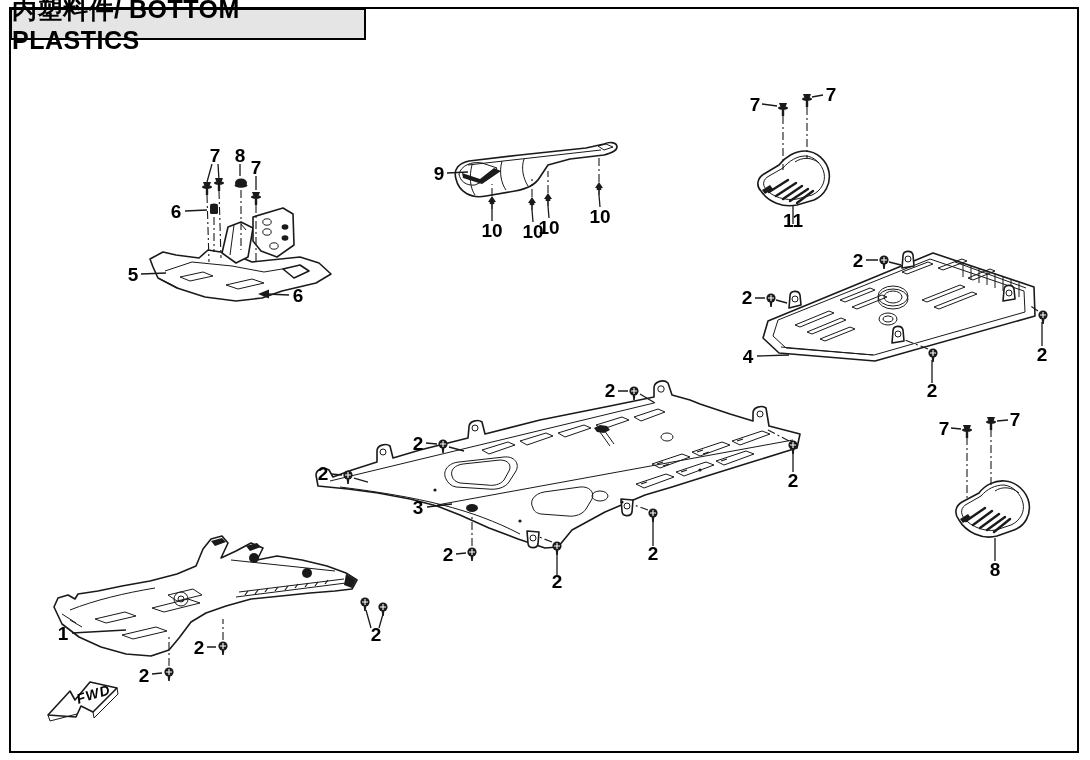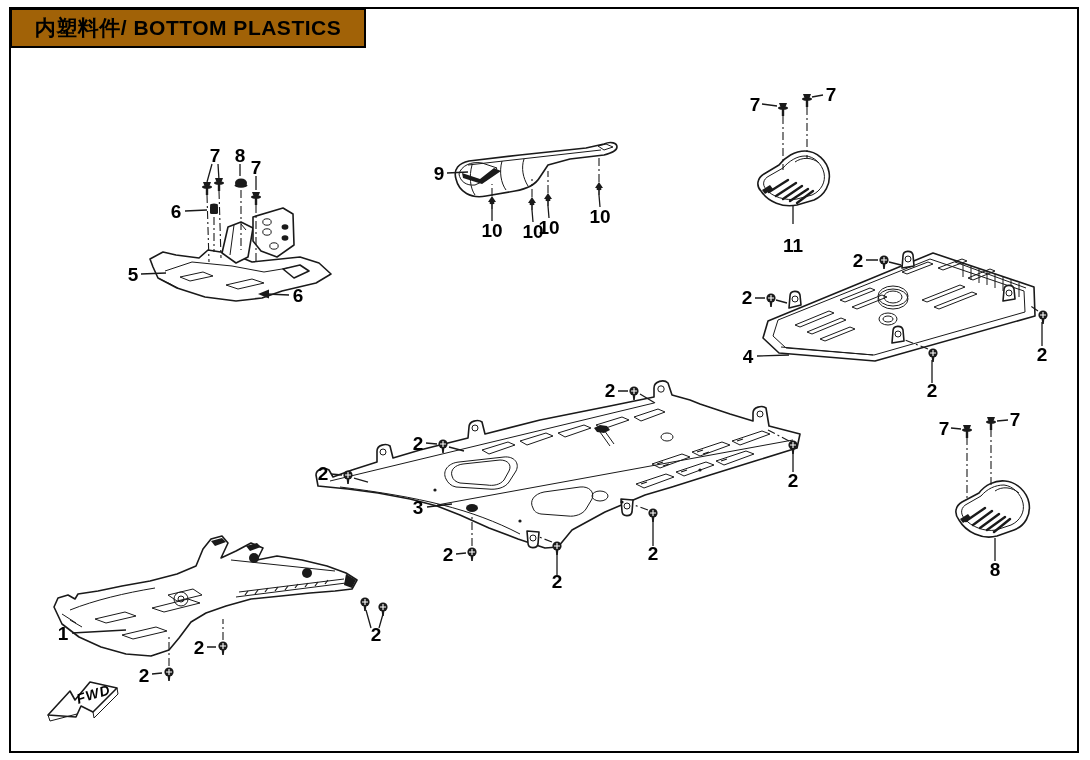--- a/index.html
+++ b/index.html
@@ -1,21 +1,21 @@
 <!DOCTYPE html>
 <html><head>
 <meta charset="utf-8">
 <style>
   html,body{margin:0;padding:0;background:#fff;}
   .page{position:relative;width:1090px;height:760px;background:#fff;overflow:hidden;
         font-family:"Liberation Sans",sans-serif;color:#000;}
   .page svg{position:absolute;left:0;top:0;}
-  .titlebox{position:absolute;left:10px;top:8px;width:356px;height:40px;border:2px solid #000;
+  .titlebox{position:absolute;left:10px;top:8px;width:356px;height:32px;border:2px solid #000;
             box-sizing:border-box;display:flex;align-items:center;justify-content:center;
-            font-weight:bold;font-size:21px;letter-spacing:.5px;background:#a16207;}
+            font-weight:bold;font-size:25px;letter-spacing:.5px;background:#e5e5e5;}
   .callout-layer{position:absolute;left:0;top:0;width:100%;height:100%;pointer-events:none;}
   .callout{position:absolute;transform:translate(-50%,-50%);font-weight:bold;font-size:19px;
            line-height:1;font-family:"Liberation Sans",sans-serif;}
   .fwd-label{position:absolute;left:76px;top:686px;transform:rotate(-17deg);
              font-weight:bold;font-style:italic;font-size:14px;letter-spacing:1px;}
   
   .outline{fill:#fff;stroke:#1a1a1a;stroke-width:1.6;stroke-linejoin:round;}
   .detail{fill:none;stroke:#1a1a1a;stroke-width:1;stroke-linejoin:round;}
   .dark{fill:#1a1a1a;stroke:none;}
   .rib{fill:none;stroke:#1a1a1a;stroke-width:2.4;stroke-linecap:round;}
@@ -241,21 +241,21 @@
       <div class="callout" style="left: 176px; top: 211px;">6</div>
       <div class="callout" style="left: 133px; top: 274px;">5</div>
       <div class="callout" style="left: 298px; top: 295px;">6</div>
       <div class="callout" style="left: 439px; top: 173px;">9</div>
       <div class="callout" style="left: 492px; top: 230px;">10</div>
       <div class="callout" style="left: 533px; top: 231px;">10</div>
       <div class="callout" style="left: 549px; top: 227px;">10</div>
       <div class="callout" style="left: 600px; top: 216px;">10</div>
       <div class="callout" style="left: 755px; top: 104px;">7</div>
       <div class="callout" style="left: 831px; top: 94px;">7</div>
-      <div class="callout" style="left: 793px; top: 245px;">11</div>
+      <div class="callout" style="left: 793px; top: 220px;">11</div>
       <div class="callout" style="left: 858px; top: 260px;">2</div>
       <div class="callout" style="left: 747px; top: 297px;">2</div>
       <div class="callout" style="left: 748px; top: 356px;">4</div>
       <div class="callout" style="left: 1042px; top: 354px;">2</div>
       <div class="callout" style="left: 932px; top: 390px;">2</div>
       <div class="callout" style="left: 610px; top: 390px;">2</div>
       <div class="callout" style="left: 418px; top: 443px;">2</div>
       <div class="callout" style="left: 323px; top: 473px;">2</div>
       <div class="callout" style="left: 418px; top: 507px;">3</div>
       <div class="callout" style="left: 448px; top: 554px;">2</div>

